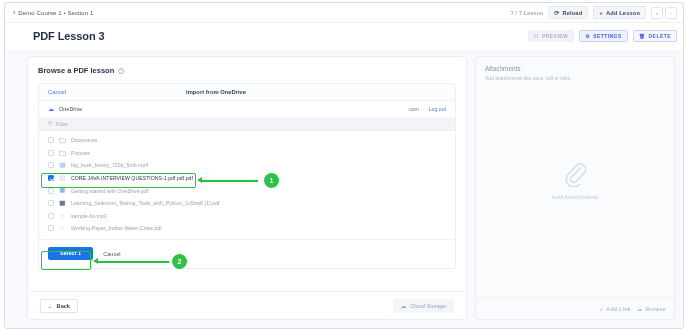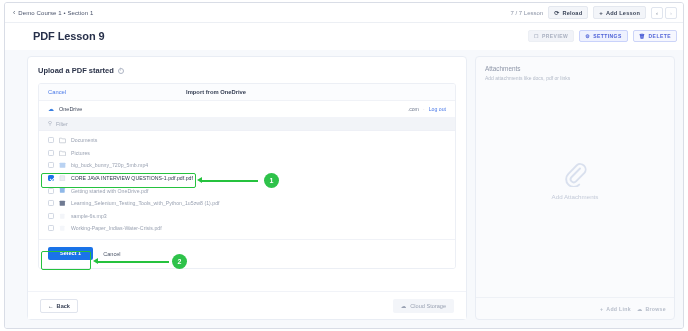--- a/index.html
+++ b/index.html
@@ -247,42 +247,42 @@
         <span>Add Lesson</span>
       </div>
       <div class="pager">
         <div class="pg">‹</div>
         <div class="pg off">›</div>
       </div>
     </div>
   </div>
 
   <div class="page-header">
-    <div class="page-title">PDF Lesson 9</div>
+    <div class="page-title">PDF Lesson 3</div>
     <div class="hdr-actions">
       <div class="hdr-btn ghost">
         <span>☐</span>
         <span>PREVIEW</span>
       </div>
       <div class="hdr-btn primary">
         <span>⚙</span>
         <span>SETTINGS</span>
       </div>
       <div class="hdr-btn danger">
         <span>🗑</span>
         <span>DELETE</span>
       </div>
     </div>
   </div>
 
   <div class="body-area">
 
     <div class="left-card">
       <div class="card-title-row">
-        <span class="card-title">Upload a PDF started</span>
+        <span class="card-title">Browse a PDF lesson</span>
         <span class="info-ico">i</span>
       </div>
 
       <div class="picker">
         <div class="picker-head">
           <span class="picker-cancel">Cancel</span>
           <span class="picker-head-title">Import from OneDrive</span>
         </div>
 
         <div class="provider-row">

